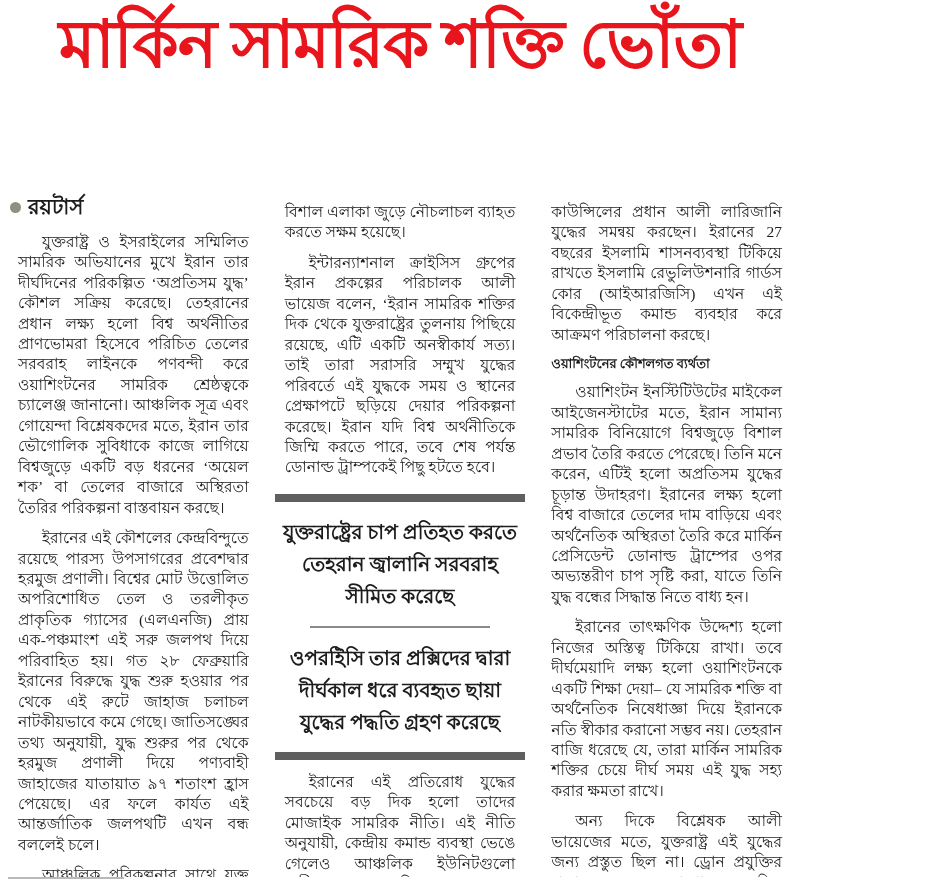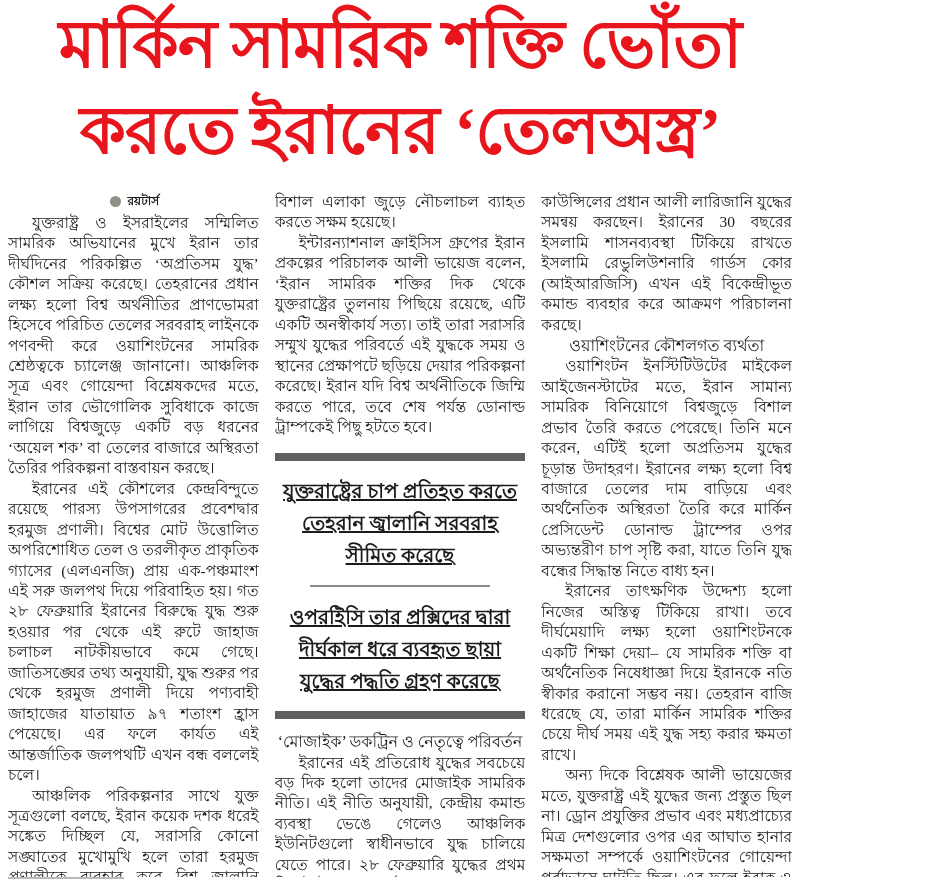--- a/index.html
+++ b/index.html
@@ -28,46 +28,44 @@
     gap:16px;
   }
   .col {
     flex:1 1 0;
     min-width:0;
     font-size:15.5px;
     line-height:1.32;
     text-align:justify;
     overflow:hidden;
   }
-  .col p { margin:0; }
+  .col p { margin:10px; }
   .col p.indent { text-indent:24px; }
   .subhead {
-    font-weight:normal;
-    text-align:center;
-    font-size:16px;
+    font-weight:bold;
+    font-size:13px;
     margin:1px 0;
   }
   
   .byline {
     display:flex;
     align-items:center;
     gap:7px;
     font-weight:bold;
-    font-size:12px;
+    font-size:21px;
     margin:2px 0 3px 2px;
     text-align:left;
-    justify-content:center;
   }
   .byline-dot {
     width:11px; height:11px;
     border-radius:50%;
     flex:0 0 auto;
   }
   
-  .pullquote { margin:16px 0 12px;text-decoration:underline; }
+  .pullquote { margin:16px 0 12px; }
   .pq-bar { height:8px; }
   .pq-text {
     font-weight:bold;
     font-size:20px;
     line-height:1.6;
     text-align:center;
     padding:14px 4px;
     text-indent:0;
   }
   .pq-divider {
@@ -83,21 +81,20 @@
     background:#b9b9b9;
   }
 </style>
 </head>
 <body>
 
 <div class="page" style="color: rgb(28, 28, 28);">
 
   <div class="headline" style="color: rgb(232, 21, 29);">
     <div>মার্কিন সামরিক শক্তি ভোঁতা</div>
-    <div>করতে ইরানের ‘তেলঅস্ত্র’</div>
   </div>
 
   <div class="columns">
 
     <div class="col">
       <div class="byline">
         <span class="byline-dot" style="background: rgb(143, 143, 133);"></span>
         <span>রয়টার্স</span>
       </div>
       <p class="indent">যুক্তরাষ্ট্র ও ইসরাইলের সম্মিলিত সামরিক অভিযানের মুখে ইরান তার দীর্ঘদিনের পরিকল্পিত ‘অপ্রতিসম যুদ্ধ’ কৌশল সক্রিয় করেছে। তেহরানের প্রধান লক্ষ্য হলো বিশ্ব অর্থনীতির প্রাণভোমরা হিসেবে পরিচিত তেলের সরবরাহ লাইনকে পণবন্দী করে ওয়াশিংটনের সামরিক শ্রেষ্ঠত্বকে চ্যালেঞ্জ জানানো। আঞ্চলিক সূত্র এবং গোয়েন্দা বিশ্লেষকদের মতে, ইরান তার ভৌগোলিক সুবিধাকে কাজে লাগিয়ে বিশ্বজুড়ে একটি বড় ধরনের ‘অয়েল শক’ বা তেলের বাজারে অস্থিরতা তৈরির পরিকল্পনা বাস্তবায়ন করছে।</p>
@@ -111,27 +108,26 @@
       <p class="indent">ইন্টারন্যাশনাল ক্রাইসিস গ্রুপের ইরান প্রকল্পের পরিচালক আলী ভায়েজ বলেন, ‘ইরান সামরিক শক্তির দিক থেকে যুক্তরাষ্ট্রের তুলনায় পিছিয়ে রয়েছে, এটি একটি অনস্বীকার্য সত্য। তাই তারা সরাসরি সম্মুখ যুদ্ধের পরিবর্তে এই যুদ্ধকে সময় ও স্থানের প্রেক্ষাপটে ছড়িয়ে দেয়ার পরিকল্পনা করেছে। ইরান যদি বিশ্ব অর্থনীতিকে জিম্মি করতে পারে, তবে শেষ পর্যন্ত ডোনাল্ড ট্রাম্পকেই পিছু হটতে হবে।</p>
 
       <div class="pullquote">
         <div class="pq-bar" style="background: rgb(95, 95, 95);"></div>
         <div class="pq-text">যুক্তরাষ্ট্রের চাপ প্রতিহত করতে তেহরান জ্বালানি সরবরাহ সীমিত করেছে</div>
         <div class="pq-divider" style="background: rgb(138, 138, 138);"></div>
         <div class="pq-text">ওপরইিসি তার প্রক্সিদের দ্বারা দীর্ঘকাল ধরে ব্যবহৃত ছায়া যুদ্ধের পদ্ধতি গ্রহণ করেছে</div>
         <div class="pq-bar" style="background: rgb(95, 95, 95);"></div>
       </div>
 
-      <p class="subhead">‘মোজাইক’ ডকট্রিন ও নেতৃত্বে পরিবর্তন</p>
       <p class="indent">ইরানের এই প্রতিরোধ যুদ্ধের সবচেয়ে বড় দিক হলো তাদের মোজাইক সামরিক নীতি। এই নীতি অনুযায়ী, কেন্দ্রীয় কমান্ড ব্যবস্থা ভেঙে গেলেও আঞ্চলিক ইউনিটগুলো স্বাধীনভাবে যুদ্ধ চালিয়ে যেতে পারে। ২৮ ফেব্রুয়ারি যুদ্ধের প্রথম দিনেই ইরানের সর্বোচ্চ নেতা আয়াতুল্লাহ আলী খামেনি নিহত হন। কিন্তু তার মৃত্যুতে ইরানের সামরিক তৎপরতা থেমে যায়নি।</p>
 
     </div>
 
     <div class="col">
-      <p>কাউন্সিলের প্রধান আলী লারিজানি যুদ্ধের সমন্বয় করছেন। ইরানের 30 বছরের ইসলামি শাসনব্যবস্থা টিকিয়ে রাখতে ইসলামি রেভুলিউশনারি গার্ডস কোর (আইআরজিসি) এখন এই বিকেন্দ্রীভূত কমান্ড ব্যবহার করে আক্রমণ পরিচালনা করছে।</p>
+      <p>কাউন্সিলের প্রধান আলী লারিজানি যুদ্ধের সমন্বয় করছেন। ইরানের 27 বছরের ইসলামি শাসনব্যবস্থা টিকিয়ে রাখতে ইসলামি রেভুলিউশনারি গার্ডস কোর (আইআরজিসি) এখন এই বিকেন্দ্রীভূত কমান্ড ব্যবহার করে আক্রমণ পরিচালনা করছে।</p>
       <p class="subhead">ওয়াশিংটনের কৌশলগত ব্যর্থতা</p>
       <p class="indent">ওয়াশিংটন ইনস্টিটিউটের মাইকেল আইজেনস্টাটের মতে, ইরান সামান্য সামরিক বিনিয়োগে বিশ্বজুড়ে বিশাল প্রভাব তৈরি করতে পেরেছে। তিনি মনে করেন, এটিই হলো অপ্রতিসম যুদ্ধের চূড়ান্ত উদাহরণ। ইরানের লক্ষ্য হলো বিশ্ব বাজারে তেলের দাম বাড়িয়ে এবং অর্থনৈতিক অস্থিরতা তৈরি করে মার্কিন প্রেসিডেন্ট ডোনাল্ড ট্রাম্পের ওপর অভ্যন্তরীণ চাপ সৃষ্টি করা, যাতে তিনি যুদ্ধ বন্ধের সিদ্ধান্ত নিতে বাধ্য হন।</p>
       <p class="indent">ইরানের তাৎক্ষণিক উদ্দেশ্য হলো নিজের অস্তিত্ব টিকিয়ে রাখা। তবে দীর্ঘমেয়াদি লক্ষ্য হলো ওয়াশিংটনকে একটি শিক্ষা দেয়া– যে সামরিক শক্তি বা অর্থনৈতিক নিষেধাজ্ঞা দিয়ে ইরানকে নতি স্বীকার করানো সম্ভব নয়। তেহরান বাজি ধরেছে যে, তারা মার্কিন সামরিক শক্তির চেয়ে দীর্ঘ সময় এই যুদ্ধ সহ্য করার ক্ষমতা রাখে।</p>
       <p class="indent">অন্য দিকে বিশ্লেষক আলী ভায়েজের মতে, যুক্তরাষ্ট্র এই যুদ্ধের জন্য প্রস্তুত ছিল না। ড্রোন প্রযুক্তির প্রভাব এবং মধ্যপ্রাচ্যের মিত্র দেশগুলোর ওপর এর আঘাত হানার সক্ষমতা সম্পর্কে ওয়াশিংটনের গোয়েন্দা পূর্বাভাসে ঘাটতি ছিল। এর ফলে ইরাক ও আফগানিস্তানের পর এটি হতে যাচ্ছে যুক্তরাষ্ট্রের ইতিহাসের অন্যতম দীর্ঘ এবং ব্যয়বহুল সামরিক অভিযান।</p>
       <p class="indent">বিশ্বের সবচেয়ে গুরুত্বপূর্ণ জ্বালানি পথকে রুদ্ধ করে দিয়ে ইরান এখন কেবল ইসরাইল বা যুক্তরাষ্ট্রের বিরুদ্ধে লড়ছে না, বরং বিশ্ব অর্থনীতির ভাগ্য নিজেদের হাতে তুলে নিয়েছে। ট্রাম্প প্রশাসন এখন কোন পথে হাঁটবে, তার ওপরই নির্ভর করছে বিশ্ববাজারের ভবিষ্যৎ।</p>
     </div>
 
   </div>
 
   <div class="bottom-rule"></div>

